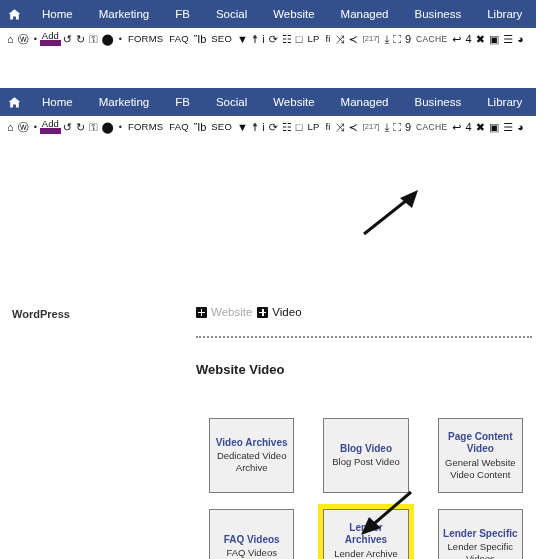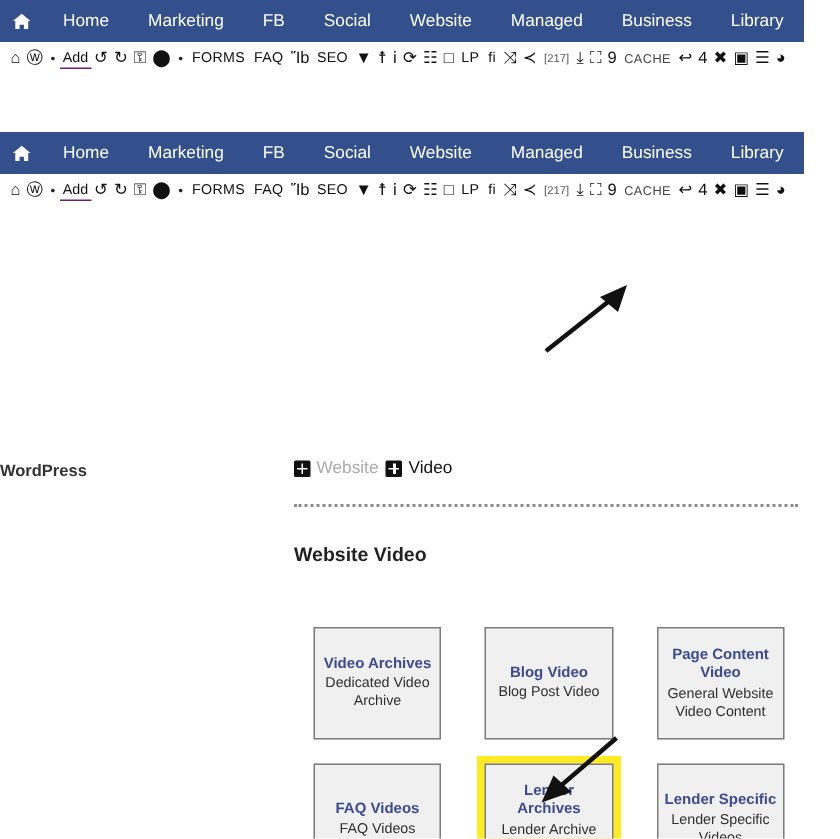--- a/index.html
+++ b/index.html
@@ -50,30 +50,30 @@
     display: inline-flex;
     align-items: center;
     justify-content: center;
     height: 22px;
     padding: 0 2px;
     color: #111;
     line-height: 1;
   }
   .plugbar .tb.ico { font-size: 11px; }
   .plugbar .tb.txt { font-size: 9.5px; letter-spacing: .2px; padding: 0 3px; }
-  .plugbar .tb.addl { font-size: 9.5px; border-bottom: 1px solid #701a75; height: 13px; padding: 0 2px; }
+  .plugbar .tb.addl { font-size: 9.5px; border-bottom: 6px solid #701a75; height: 13px; padding: 0 2px; }
   .plugbar .tb.dot { font-size: 9px; padding: 0 3px; color: #222; }
   .plugbar .tb.cnt { font-size: 7.5px; color: #555; padding: 0 3px; }
   .plugbar .tb.cache { font-size: 8.5px; color: #444; padding: 0 3px; letter-spacing: .3px; }
 
   
   .content { position: relative; }
   .wp-label {
     position: absolute;
-    left: 0; top: 170px;
+    left: 12px; top: 170px;
     font-size: 11px; font-weight: bold; color: #333;
   }
 
   .panel { position: absolute; left: 196px; top: 168px; width: 336px; }
 
   .crumbs { display: flex; align-items: center; gap: 5px; font-size: 11.5px; padding-bottom: 3px;}
   .crumb { display: flex; align-items: center; gap: 4px; cursor: pointer; }
   .crumb-box {
     width: 11px; height: 11px; background: #111; color: #fff; border-radius: 1px;
     position: relative; flex: none;

